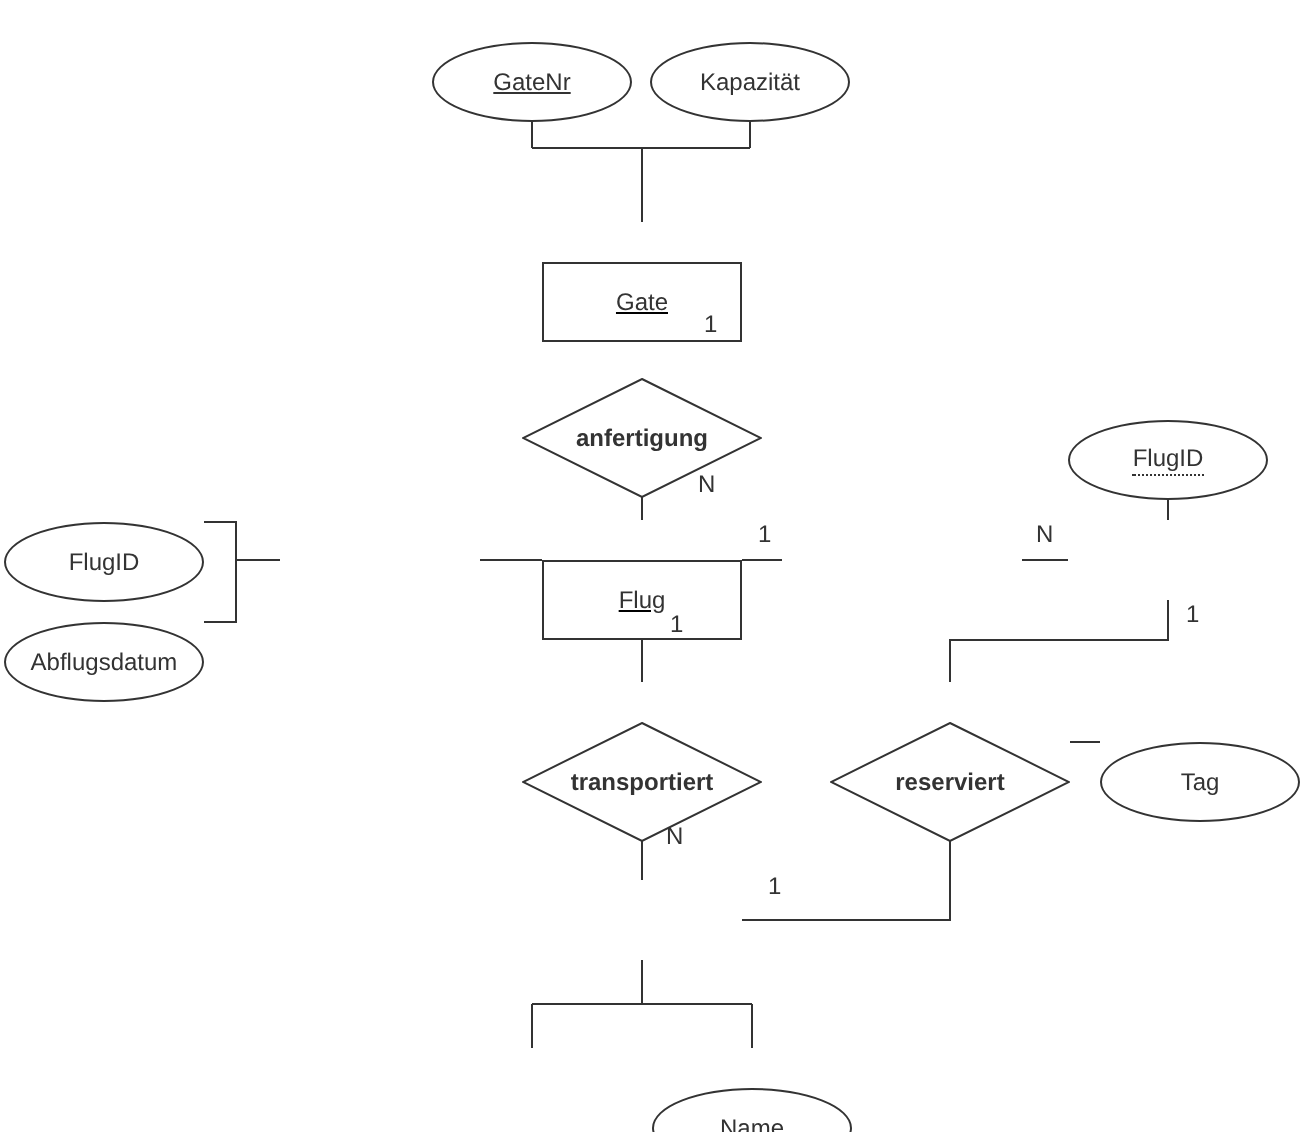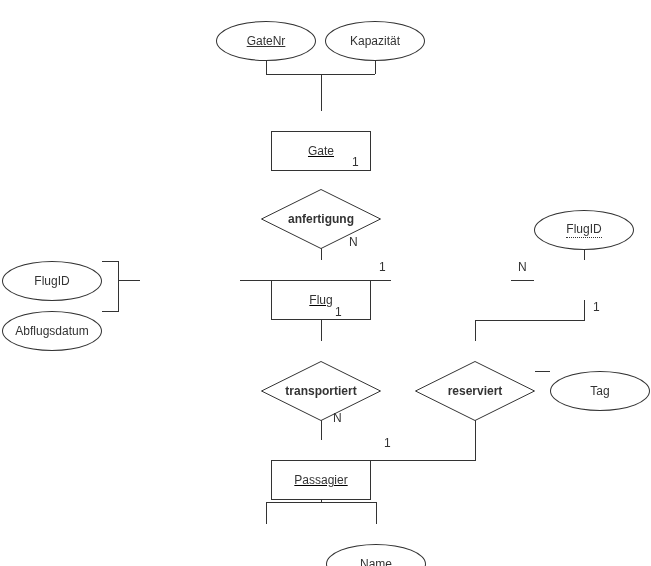--- a/index.html
+++ b/index.html
@@ -116,23 +116,20 @@
   <div class="node ellipse" style="left:326px;top:524px;width:100px;height:40px">
     <span class="lbl">Name</span>
   </div>
 
   <div class="node rect" style="left:271px;top:111px;width:100px;height:40px">
     <span class="lbl">Gate</span>
   </div>
   <div class="node rect" style="left:271px;top:260px;width:100px;height:40px">
     <span class="lbl">Flug</span>
   </div>
-  <div class="node rect" style="left:271px;top:440px;width:100px;height:40px">
-    <span class="lbl">Passagier</span>
-  </div>
 
   <div class="node diamond" style="left:261px;top:169px;width:120px;height:60px">
     <svg class="dshape" viewBox="0 0 120 60">
       <polygon points="60,0.5 119.5,30 60,59.5 0.5,30"></polygon>
     </svg>
     <span class="lbl">anfertigung</span>
   </div>
   <div class="node diamond" style="left:261px;top:341px;width:120px;height:60px">
     <svg class="dshape" viewBox="0 0 120 60">
       <polygon points="60,0.5 119.5,30 60,59.5 0.5,30"></polygon>

